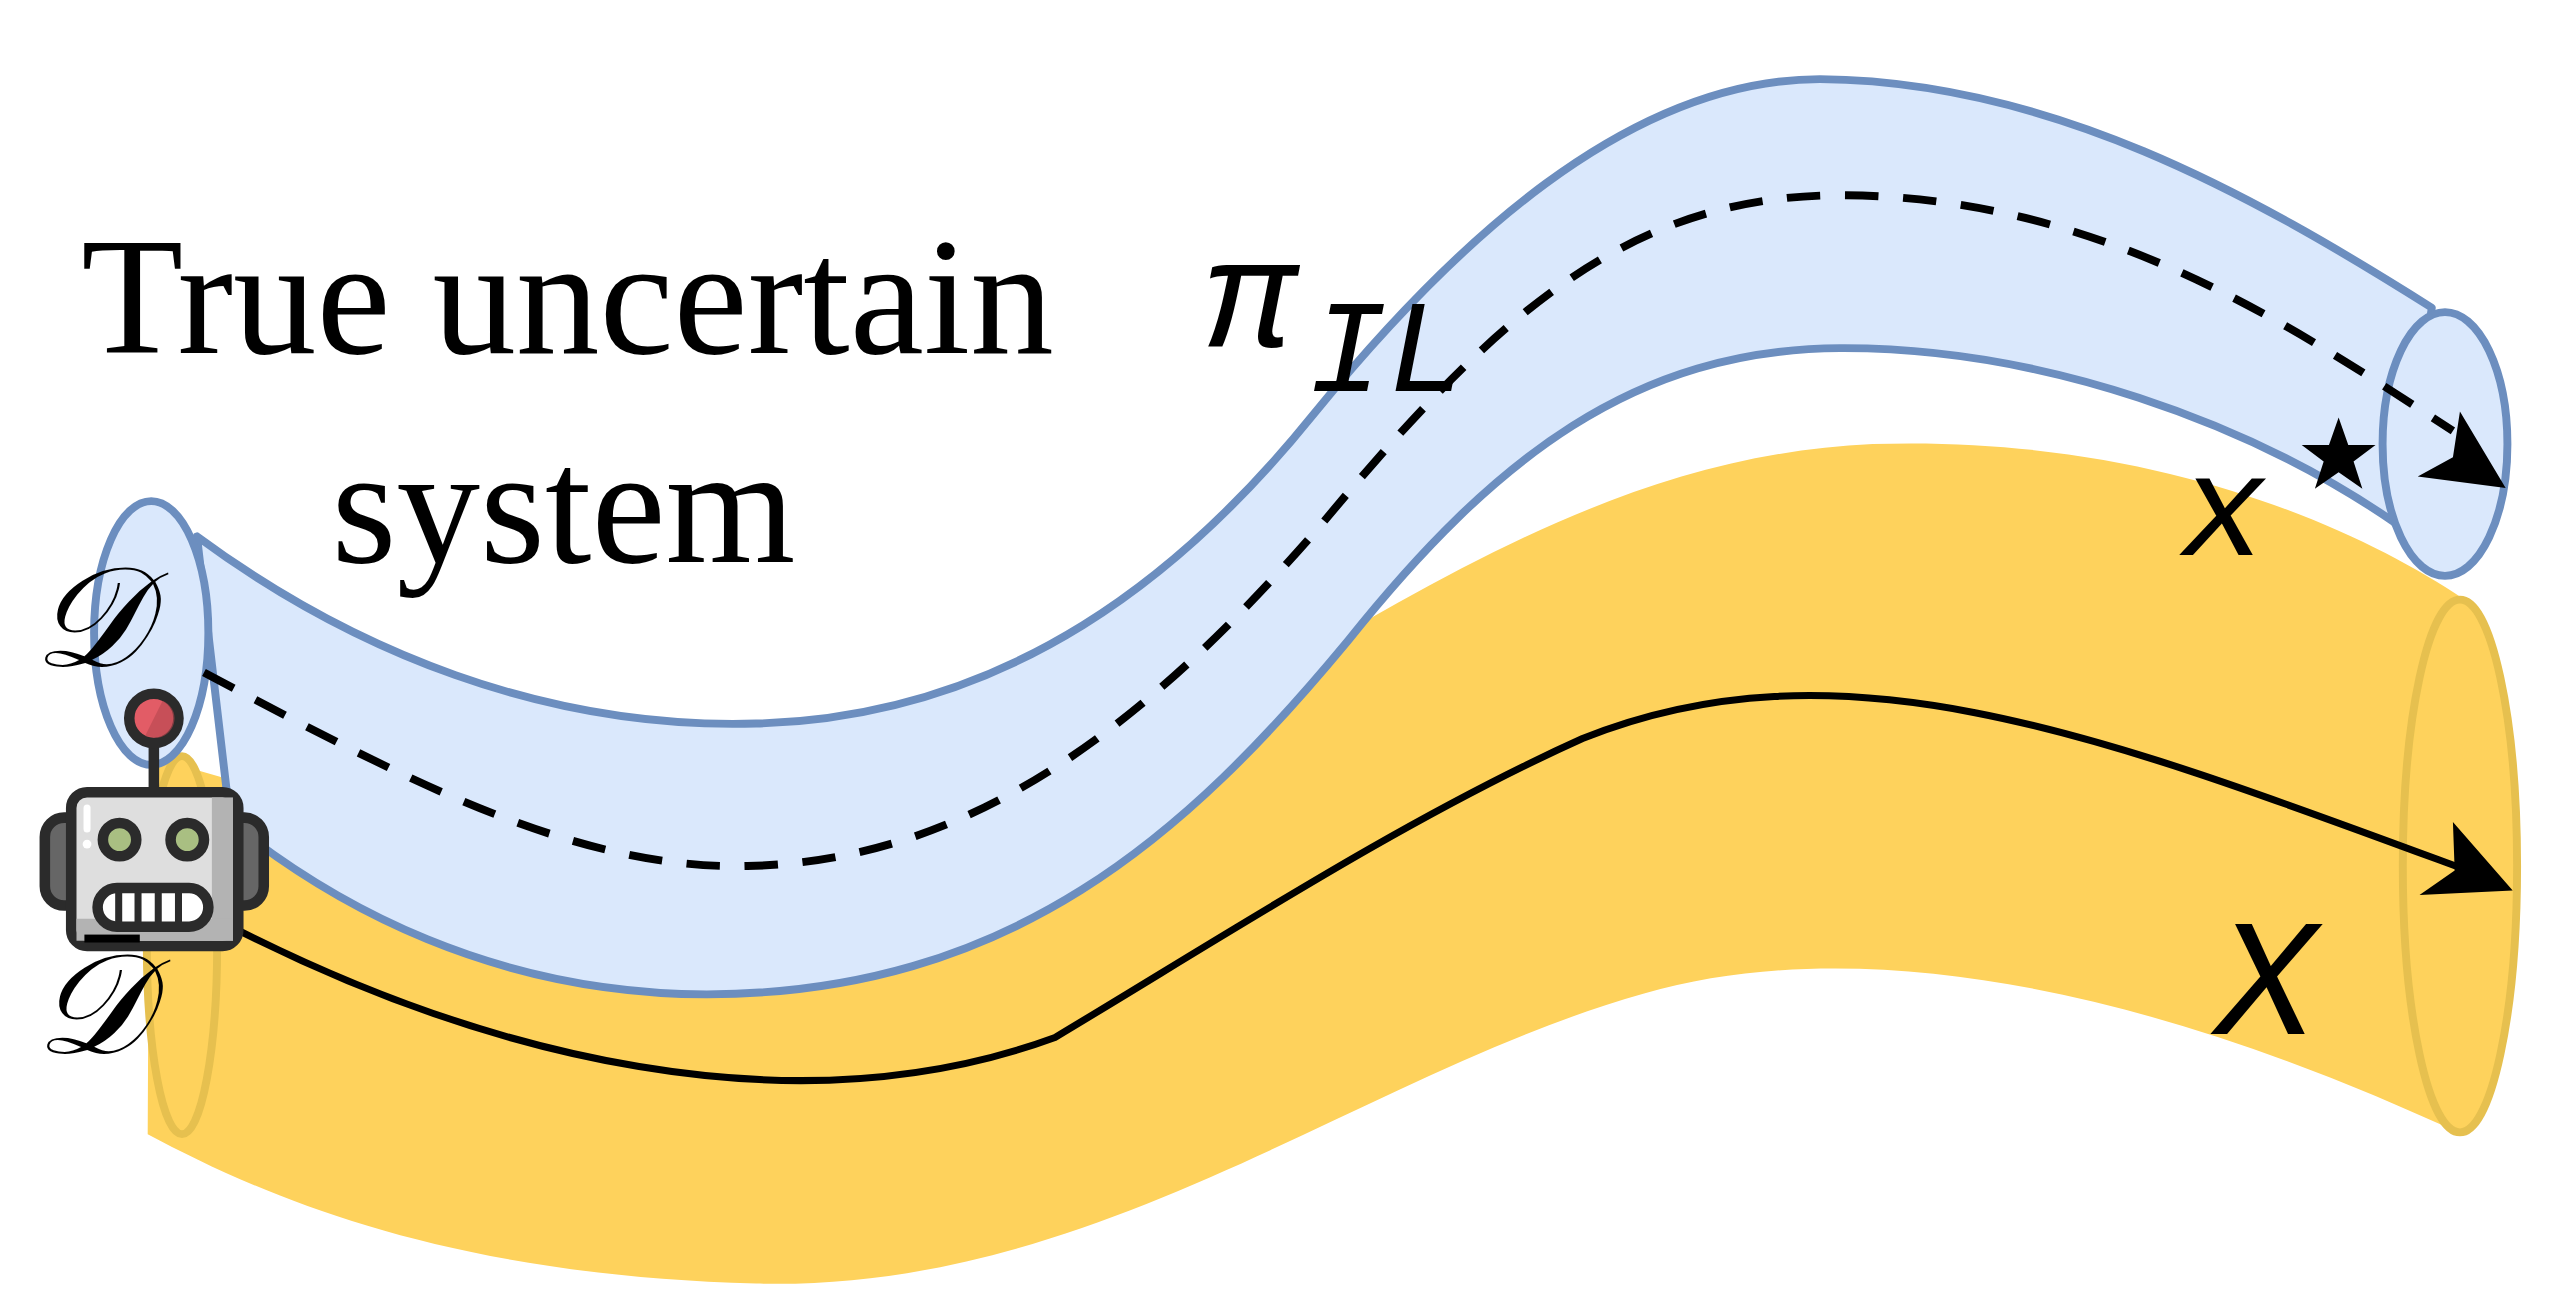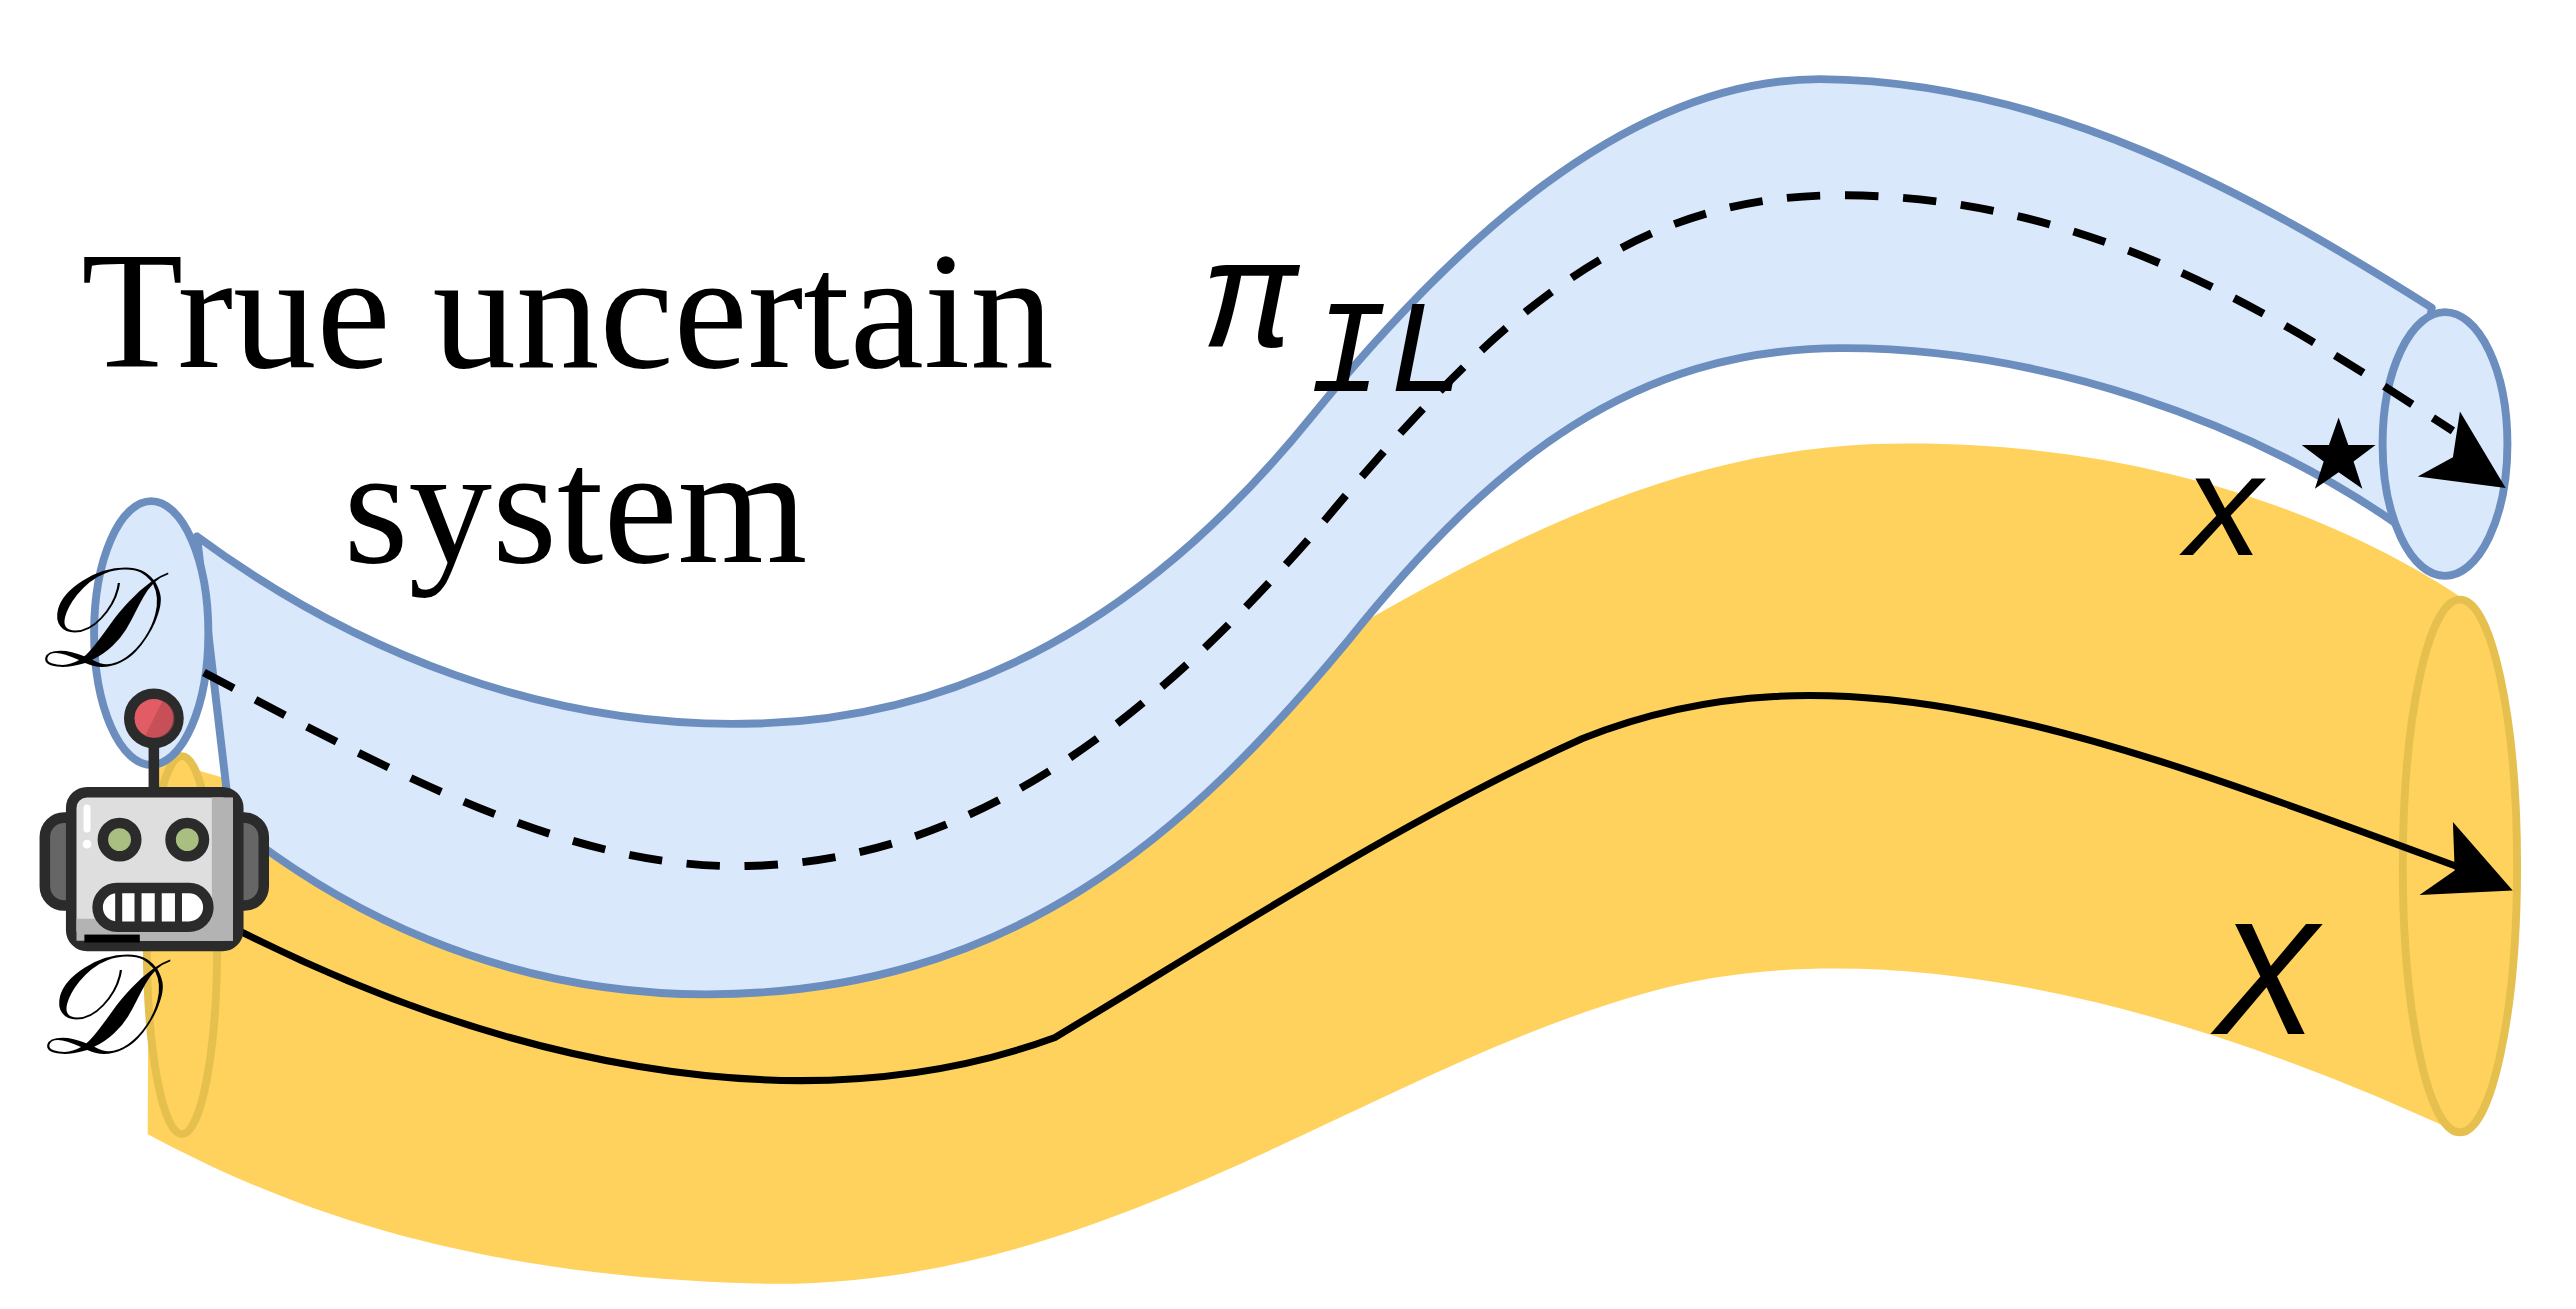--- a/index.html
+++ b/index.html
@@ -90,22 +90,22 @@
     <rect x="66" y="235" width="126" height="44" rx="22" fill="#ffffff" stroke="#2b2b2b" stroke-width="12"></rect>
     <line x1="90" y1="238" x2="90" y2="276" stroke="#2b2b2b" stroke-width="8"></line>
     <line x1="112" y1="238" x2="112" y2="276" stroke="#2b2b2b" stroke-width="8"></line>
     <line x1="135" y1="238" x2="135" y2="276" stroke="#2b2b2b" stroke-width="8"></line>
     <line x1="158" y1="238" x2="158" y2="276" stroke="#2b2b2b" stroke-width="8"></line>
   </g>
 
   <rect x="96" y="1063" width="63" height="9" fill="#000"></rect>
 </svg>
 
-<div class="title-text" style="left:40px; top:227px; width:1055px; font-size:167px; ">True uncertain</div>
-<div class="title-text" style="left:48px; top:422px; width:1055px; font-size:167px; ">system</div>
+<div class="title-text" style="left:40px; top:213px; width:1055px; font-size:167px; ">True uncertain</div>
+<div class="title-text" style="left:36px; top:422px; width:1055px; font-size:167px; ">system</div>
 
 <div class="math" style="left:33px; top:558px; font-size:141px;">𝒟</div>
 <div class="math" style="left:35px; top:945px; font-size:141px;">𝒟</div>
 
 <div class="math" style="left:1203px; top:229px; font-size:154px;">
   <span>π</span><span style="font-size:132px; position:relative; top:44px; left:12.3px;">IL</span>
 </div>
 
 <div class="math" style="left:2180px; top:444px; font-size:145px;">
   <span>x</span>

